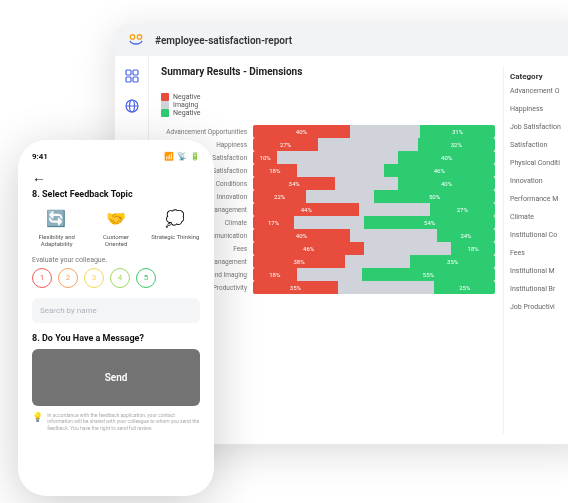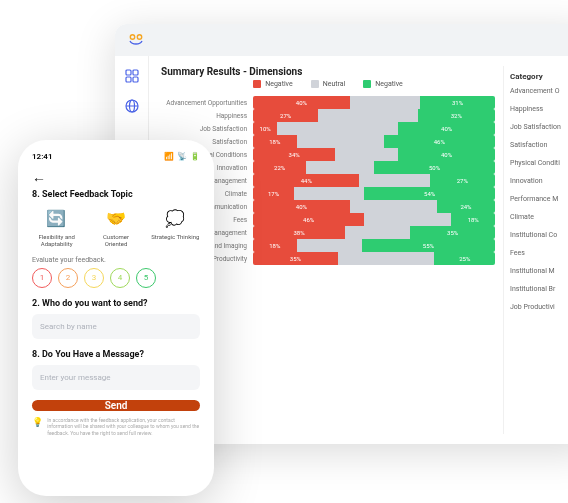--- a/index.html
+++ b/index.html
@@ -17,22 +17,22 @@
     height:32px; background:#f1f3f5; display:flex; align-items:center;
     padding:0 10px; gap:8px;
   }
   .desktop-top .logo { width:22px; height:22px; display:flex; align-items:center; justify-content:center; }
   .desktop-top .title { font-size:10px; font-weight:600; color:#333; }
   .desktop-body { display:flex; flex:1; }
   .desktop-sidebar { width:34px; background:#fff; border-right:1px solid #eee; display:flex; flex-direction:column; align-items:center; padding-top:12px; gap:14px; }
   .desktop-sidebar span { width:16px; height:16px; display:flex; align-items:center; justify-content:center; color:#4a63e7; }
   .desktop-main { flex:1; padding:10px 6px 10px 12px; display:flex; gap:8px; overflow:hidden; }
   .chart-area { flex:1; }
-  .chart-title { font-size:10px; font-weight:700; color:#222; margin-bottom:3px; }
-  .legend { display:flex; gap:18px; justify-content:center; margin-bottom:8px; }
+  .chart-title { font-size:10px; font-weight:700; color:#222; margin-bottom:16px; }
+  .legend { display:flex; gap:0; justify-content:center; margin-bottom:8px;flex-direction:column; }
   .legend-item { display:flex; align-items:center; gap:4px; font-size:7px; color:#555; }
   .legend-sw { width:8px; height:8px; border-radius:1px; }
   .rows { display:flex; flex-direction:column; }
   .row { display:flex; align-items:center; gap:4px; }
   .row-label { width:88px; font-size:6.5px; color:#777; text-align:right; padding-right:2px; white-space:nowrap; overflow:hidden; }
   .bar { flex:1; height:13px; display:flex; border-radius:2px; overflow:hidden; }
   .seg { height:100%; font-size:6px; color:#fff; display:flex; align-items:center; justify-content:center; overflow:hidden; }
   .cat-panel { width:86px; background:#fff; border-left:1px solid #f0f0f0; padding:6px 6px; }
   .cat-header { font-size:8px; font-weight:700; color:#333; margin-bottom:6px; }
   .cat-list { display:flex; flex-direction:column; gap:10px; }
@@ -52,37 +52,38 @@
   .section-label { font-size:9px; font-weight:700; color:#111; margin-bottom:6px; }
   .topics { display:flex; gap:10px; margin-bottom:8px; }
   .topic { flex:1; display:flex; flex-direction:column; align-items:center; gap:3px; }
   .topic-icon { width:26px; height:26px; display:flex; align-items:center; justify-content:center; font-size:16px; }
   .topic-label { font-size:6px; color:#555; text-align:center; line-height:1.15; }
   .evaluate-label { font-size:7px; color:#777; margin-bottom:4px; }
   .rating { display:flex; gap:6px; margin-bottom:10px; }
   .rating-btn { width:20px; height:20px; border:1.5px solid; border-radius:50%; display:flex; align-items:center; justify-content:center; font-size:8px; background:#fff; cursor:pointer; }
   .input-field { width:100%; background:#f4f5f7; border:none; border-radius:6px; padding:8px; font-size:8px; color:#333; margin-bottom:10px; }
   .input-field::placeholder { color:#aeb2bb; }
-  .send-btn { background:#c2410c; color:#fff; border:none; border-radius:13px; padding:0; font-size:10px; font-weight:600; cursor:pointer; margin-bottom:6px; }
+  .send-btn { background:#737373; color:#fff; border:none; border-radius:6px; padding:23px; font-size:10px; font-weight:600; cursor:pointer; margin-bottom:6px; }
   .disclaimer { display:flex; gap:4px; align-items:flex-start; }
   .disclaimer span.icon { font-size:9px; color:#aaa; flex-shrink:0; }
   .disclaimer span.text { font-size:5px; color:#aaa; line-height:1.3; }
 </style>
 </head>
 <body>
 
 <div class="desktop">
   <div class="desktop-top">
     <span class="logo">
       <svg width="20" height="20" viewBox="0 0 20 20">
           <circle cx="6.5" cy="7" r="2.2" fill="none" stroke="#f5a623" stroke-width="1.4"></circle>
           <circle cx="13.5" cy="7" r="2.2" fill="none" stroke="#f5a623" stroke-width="1.4"></circle>
           <path d="M4 11c2 4 10 4 12 0" fill="none" stroke="#4a63e7" stroke-width="1.4"></path>
         </svg>
     </span>
+    <span class="title">#employee-satisfaction-report</span>
 
   </div>
   <div class="desktop-body">
     <div class="desktop-sidebar">
       <span>
           <svg width="14" height="14" viewBox="0 0 14 14">
             <rect x="1" y="1" width="5" height="5" rx="1" fill="none" stroke="#4a63e7" stroke-width="1.2"></rect>
             <rect x="8" y="1" width="5" height="5" rx="1" fill="none" stroke="#4a63e7" stroke-width="1.2"></rect>
             <rect x="1" y="8" width="5" height="5" rx="1" fill="none" stroke="#4a63e7" stroke-width="1.2"></rect>
             <rect x="8" y="8" width="5" height="5" rx="1" fill="none" stroke="#4a63e7" stroke-width="1.2"></rect>
@@ -99,21 +100,21 @@
     <div class="desktop-main">
       <div class="chart-area">
         <div class="chart-title">Summary Results - Dimensions</div>
         <div class="legend">
           <div class="legend-item">
               <span class="legend-sw" id="sw-neg" style="background: rgb(231, 76, 60);"></span>
               <span>Negative</span>
             </div>
           <div class="legend-item">
               <span class="legend-sw" id="sw-neu" style="background: rgb(208, 211, 217);"></span>
-              <span>Neutral</span>
+              <span>Imaging</span>
             </div>
           <div class="legend-item">
               <span class="legend-sw" id="sw-pos" style="background: rgb(46, 204, 113);"></span>
               <span>Negative</span>
             </div>
         </div>
         <div class="rows" id="chart-rows">
             <div class="row">
               <div class="row-label">Advancement Opportunities</div>
               <div class="bar">
@@ -237,21 +238,21 @@
             <div class="cat-item">Institutional Br</div>
             <div class="cat-item">Job Productivi</div>
           </div>
       </div>
     </div>
   </div>
 </div>
 
 <div class="phone">
   <div class="phone-status">
-    <span>12:41</span>
+    <span>9:41</span>
     <span class="right-icons">
       <span>📶</span>
       <span>📡</span>
       <span>🔋</span>
     </span>
   </div>
   <div class="phone-back">←</div>
 
   <div class="section-label">8. Select Feedback Topic</div>
   <div class="topics" id="topics">
@@ -261,34 +262,32 @@
       </div>
       <div class="topic">
         <div class="topic-icon">🤝</div>
         <div class="topic-label">Customer Oriented</div>
       </div>
       <div class="topic">
         <div class="topic-icon">💭</div>
         <div class="topic-label">Strategic Thinking</div>
       </div>
     </div>
-  <div class="evaluate-label">Evaluate your feedback.</div>
+  <div class="evaluate-label">Evaluate your colleague.</div>
   <div class="rating" id="rating">
       <div class="rating-btn" style="border-color: rgb(241, 91, 91); color: rgb(241, 91, 91);">1</div>
       <div class="rating-btn" style="border-color: rgb(245, 160, 91); color: rgb(245, 160, 91);">2</div>
       <div class="rating-btn" style="border-color: rgb(245, 215, 91); color: rgb(245, 215, 91);">3</div>
       <div class="rating-btn" style="border-color: rgb(159, 217, 91); color: rgb(159, 217, 91);">4</div>
       <div class="rating-btn" style="border-color: rgb(59, 200, 107); color: rgb(59, 200, 107);">5</div>
     </div>
 
-  <div class="section-label">2. Who do you want to send?</div>
   <input class="input-field" placeholder="Search by name" style="">
 
   <div class="section-label">8. Do You Have a Message?</div>
-  <input class="input-field" placeholder="Enter your message" style="">
 
   <button class="send-btn">Send</button>
 
   <div class="disclaimer">
     <span class="icon">💡</span>
     <span class="text">In accordance with the feedback application, your contact information will be shared with your colleague to whom you send the feedback. You have the right to send full review.</span>
   </div>
 </div>
 
 </body></html>

